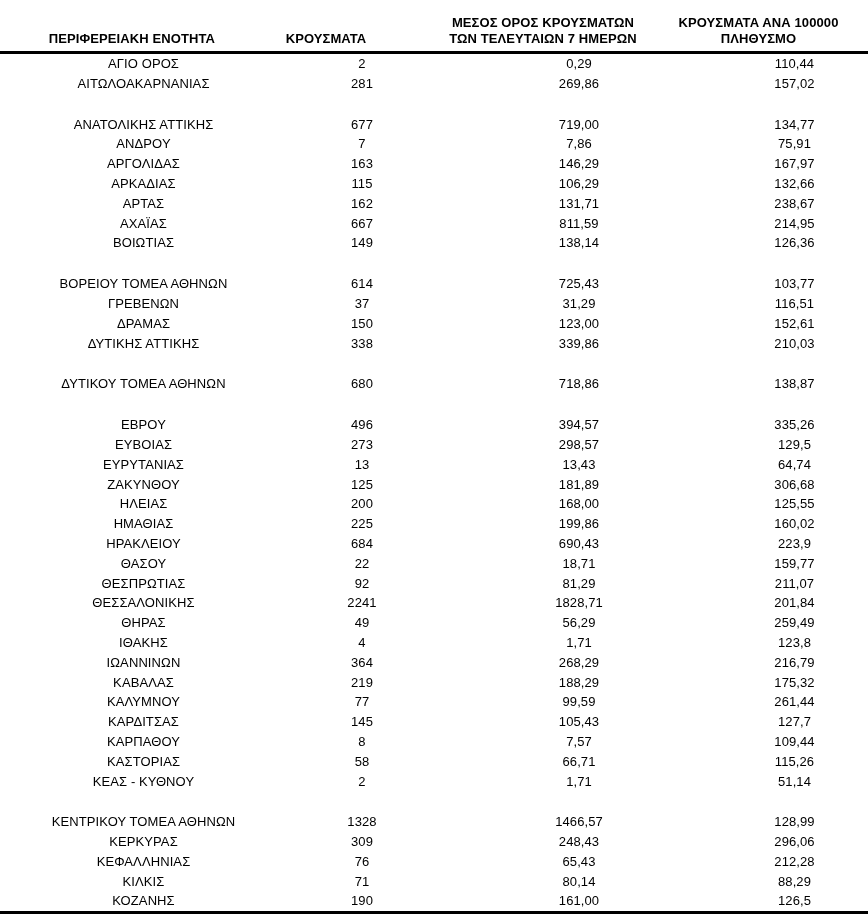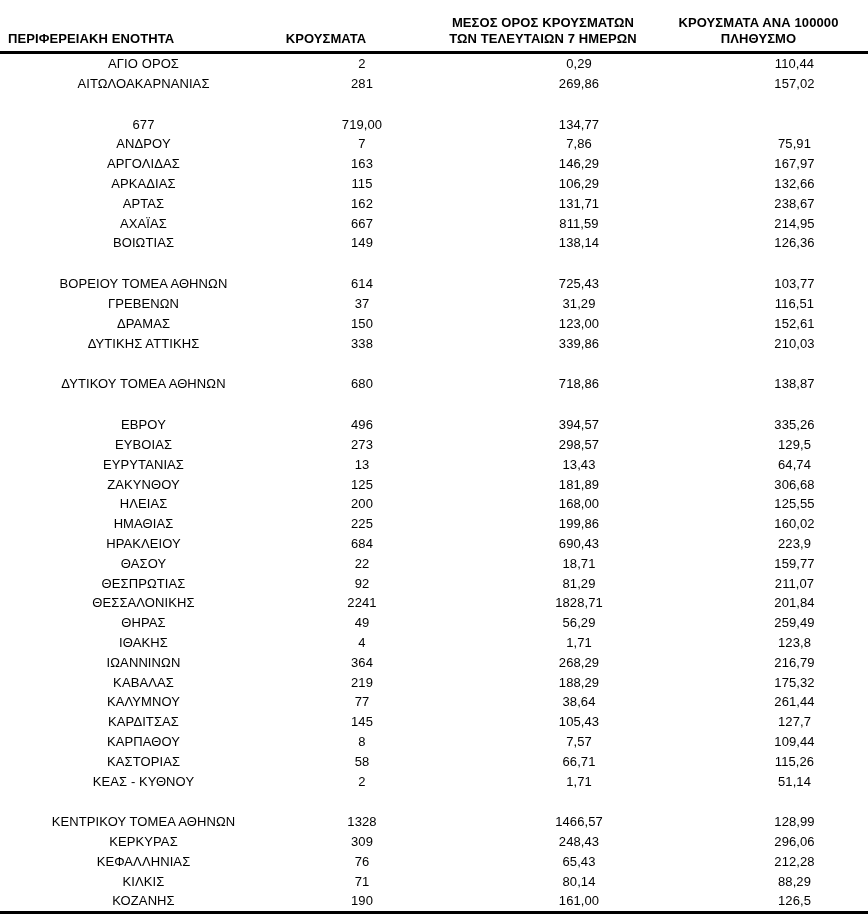--- a/index.html
+++ b/index.html
@@ -29,21 +29,21 @@
   .th {
     font-size: 13px;
     line-height: 16px;
     text-align: center;
     white-space: pre-line;
     padding-bottom: 4px;
     letter-spacing: 0.1px;
     font-weight: bold;
   }
   .th.col-region {
-    text-align: left;
+    text-align: right;
     padding-left: 8px;
     margin-top: 20px;
   }
   .tbody {
     border-bottom: 3px solid #000000;
   }
   .trow {
     display: grid;
     grid-template-columns: 215px 222px 212px 219px;
     height: 19.8px;
@@ -81,20 +81,21 @@
         <div class="tcell col-per100k">110,44</div>
       </div>
       <div class="trow">
         <div class="tcell col-region">ΑΙΤΩΛΟΑΚΑΡΝΑΝΙΑΣ</div>
         <div class="tcell col-cases">281</div>
         <div class="tcell col-avg7">269,86</div>
         <div class="tcell col-per100k">157,02</div>
       </div>
       <div class="spacer-row"></div>
       <div class="trow">
+        <div class="tcell col-region">ΑΝΑΤΟΛΙΚΗΣ ΑΤΤΙΚΗΣ</div>
         <div class="tcell col-cases">677</div>
         <div class="tcell col-avg7">719,00</div>
         <div class="tcell col-per100k">134,77</div>
       </div>
       <div class="trow">
         <div class="tcell col-region">ΑΝΔΡΟΥ</div>
         <div class="tcell col-cases">7</div>
         <div class="tcell col-avg7">7,86</div>
         <div class="tcell col-per100k">75,91</div>
       </div>
@@ -241,21 +242,21 @@
       </div>
       <div class="trow">
         <div class="tcell col-region">ΚΑΒΑΛΑΣ</div>
         <div class="tcell col-cases">219</div>
         <div class="tcell col-avg7">188,29</div>
         <div class="tcell col-per100k">175,32</div>
       </div>
       <div class="trow">
         <div class="tcell col-region">ΚΑΛΥΜΝΟΥ</div>
         <div class="tcell col-cases">77</div>
-        <div class="tcell col-avg7">38,64</div>
+        <div class="tcell col-avg7">99,59</div>
         <div class="tcell col-per100k">261,44</div>
       </div>
       <div class="trow">
         <div class="tcell col-region">ΚΑΡΔΙΤΣΑΣ</div>
         <div class="tcell col-cases">145</div>
         <div class="tcell col-avg7">105,43</div>
         <div class="tcell col-per100k">127,7</div>
       </div>
       <div class="trow">
         <div class="tcell col-region">ΚΑΡΠΑΘΟΥ</div>

